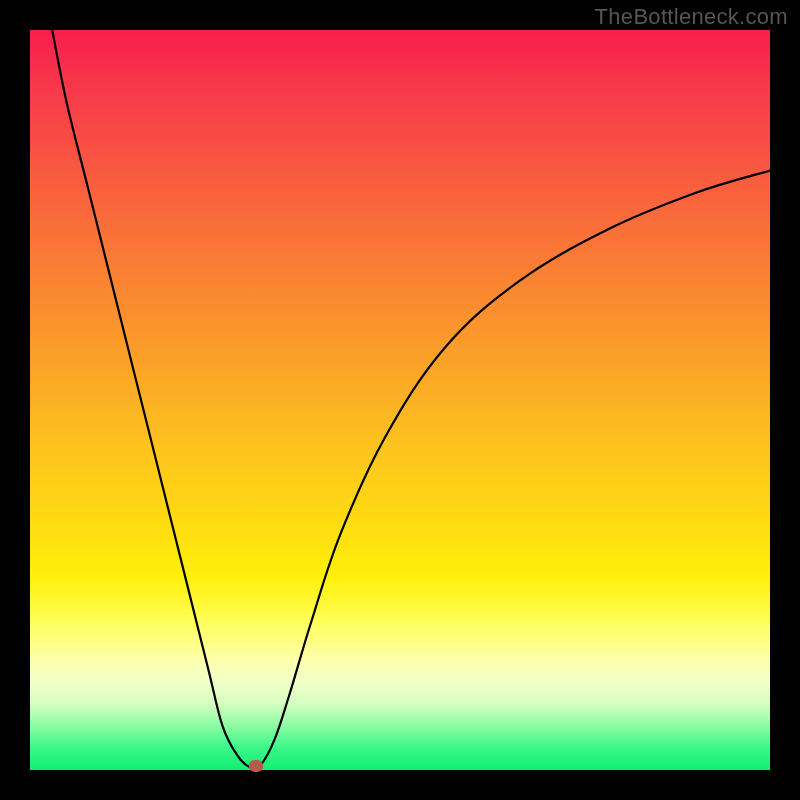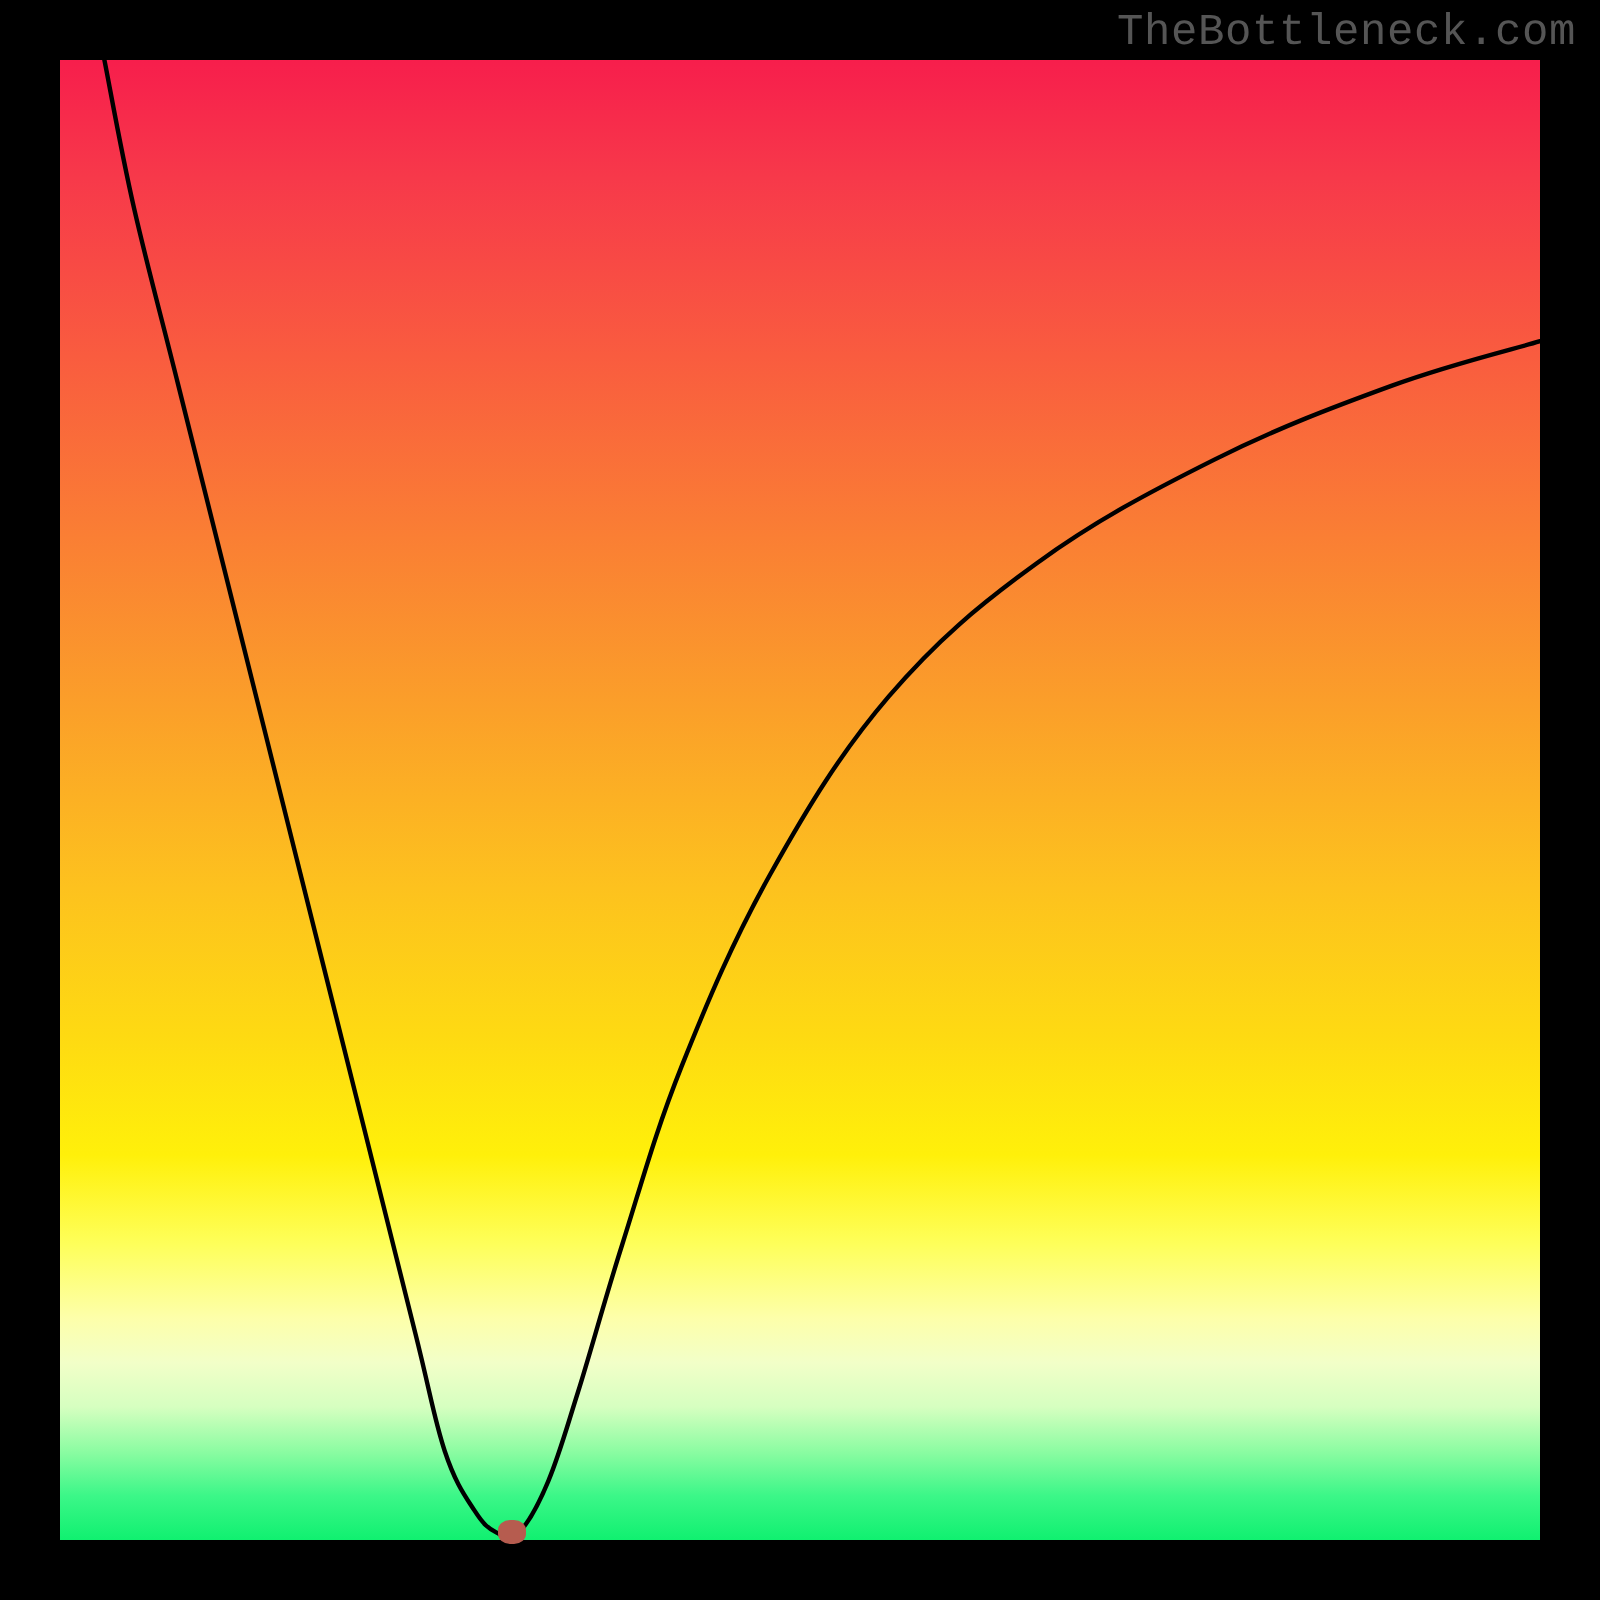--- a/index.html
+++ b/index.html
@@ -19,21 +19,20 @@
   }
   .watermark {
     position: absolute;
     top: 4px;
     right: 12px;
     color: #555;
     font-size: 22px;
     font-weight: 500;
     letter-spacing: 0.3px;
     z-index: 5;
-    font-family: Liberation Mono, monospace;
   }
   .plot-area {
     position: absolute;
     left: 30px;
     top: 30px;
     width: 740px;
     height: 740px;
     
     background: linear-gradient(
       to bottom,

